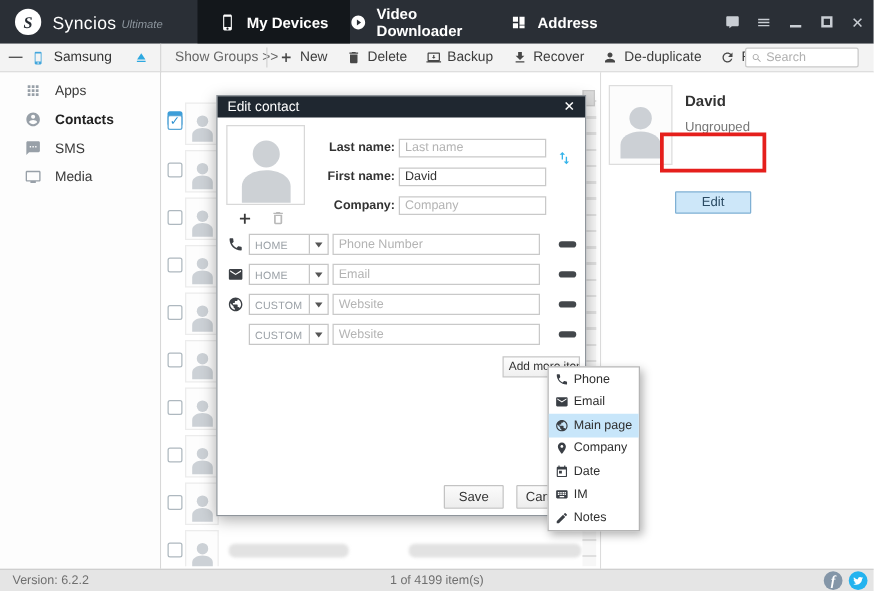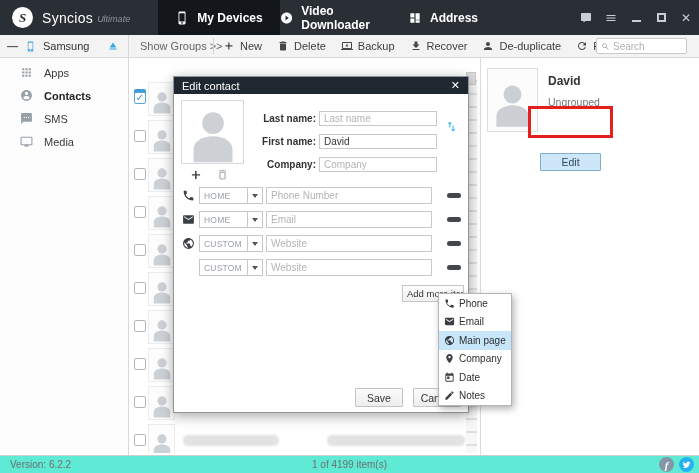--- a/index.html
+++ b/index.html
@@ -74,21 +74,21 @@
   
   .detail { position:absolute; left:481px; top:58px; width:218px; height:397px; background:#fff; }
   .davatar { position:absolute; left:6px; top:10px; width:51px; height:64px; border:1px solid #ddd; background:#fcfcfc; display:flex; align-items:flex-end; justify-content:center; overflow:hidden; }
   .davatar svg { width:43px; height:55px; fill:#ccd0d5; }
   .dname { position:absolute; left:67px; top:16px; font-weight:bold; font-size:12px; color:#333; }
   .dgroup { position:absolute; left:67px; top:38px; font-size:10.5px; color:#777; }
   .red-annotation { position:absolute; left:47px; top:48px; width:85px; height:32px; border:3px solid #e51f1c; z-index:5; }
   .edit-btn { position:absolute; left:59px; top:55px; width:61px; height:18px; background:#cde7f9; border:1px solid #7fb0d4; border-radius:1px; font-size:10.5px; color:#2b4b63; display:flex; align-items:center; justify-content:center;margin-top:40px; }
 
   
-  .statusbar { position:absolute; left:0; top:455px; width:699px; height:18px; background:#5eead4; border-top:1px solid #cfcfcf; font-size:10px; color:#6f6f6f; }
+  .statusbar { position:absolute; left:0; top:455px; width:699px; height:18px; background:#e5e5e5; border-top:1px solid #cfcfcf; font-size:10px; color:#6f6f6f; }
   .sb-version { position:absolute; left:10px; top:3px; }
   .sb-count { position:absolute; left:50%; transform:translateX(-50%); top:3px; }
   .sb-social { position:absolute; right:5px; top:1px; display:flex; gap:5px; }
   .soc { width:15px; height:15px; border-radius:50%; color:#fff; display:flex; align-items:center; justify-content:center; }
   .soc.fb { background:#8496a8; font:italic bold 11px "Liberation Serif",serif; }
   .soc.tw { background:#24b3ef; }
   .soc.tw svg { width:9px; height:9px; fill:#fff; }
 
   
   .dialog { position:absolute; left:173px; top:76px; width:296px; height:337px; background:#fff; border:1px solid #8f959b; box-shadow:0 3px 12px rgba(0,0,0,.35); z-index:10; }
@@ -532,17 +532,23 @@
     <span>Company</span>
   </div>
   <div class="menu-item">
     <svg viewBox="0 0 24 24">
         <path d="M19 3h-1V1h-2v2H8V1H6v2H5c-1.11 0-1.99.9-1.99 2L3 19c0 1.1.89 2 2 2h14c1.1 0 2-.9 2-2V5c0-1.1-.9-2-2-2zm0 16H5V8h14v11zM7 10h5v5H7z"></path>
       </svg>
     <span>Date</span>
   </div>
   <div class="menu-item">
     <svg viewBox="0 0 24 24">
+        <path d="M20 5H4c-1.1 0-1.99.9-1.99 2L2 17c0 1.1.9 2 2 2h16c1.1 0 2-.9 2-2V7c0-1.1-.9-2-2-2zm-9 3h2v2h-2V8zm0 3h2v2h-2v-2zM8 8h2v2H8V8zm0 3h2v2H8v-2zm-1 2H5v-2h2v2zm0-3H5V8h2v2zm9 7H8v-2h8v2zm0-4h-2v-2h2v2zm0-3h-2V8h2v2zm3 3h-2v-2h2v2zm0-3h-2V8h2v2z"></path>
+      </svg>
+    <span>IM</span>
+  </div>
+  <div class="menu-item">
+    <svg viewBox="0 0 24 24">
         <path d="M3 17.25V21h3.75L17.81 9.94l-3.75-3.75L3 17.25zM20.71 7.04c.39-.39.39-1.02 0-1.41l-2.34-2.34c-.39-.39-1.02-.39-1.41 0l-1.83 1.83 3.75 3.75 1.83-1.83z"></path>
       </svg>
     <span>Notes</span>
   </div>
 </div>
 
 </body></html>

